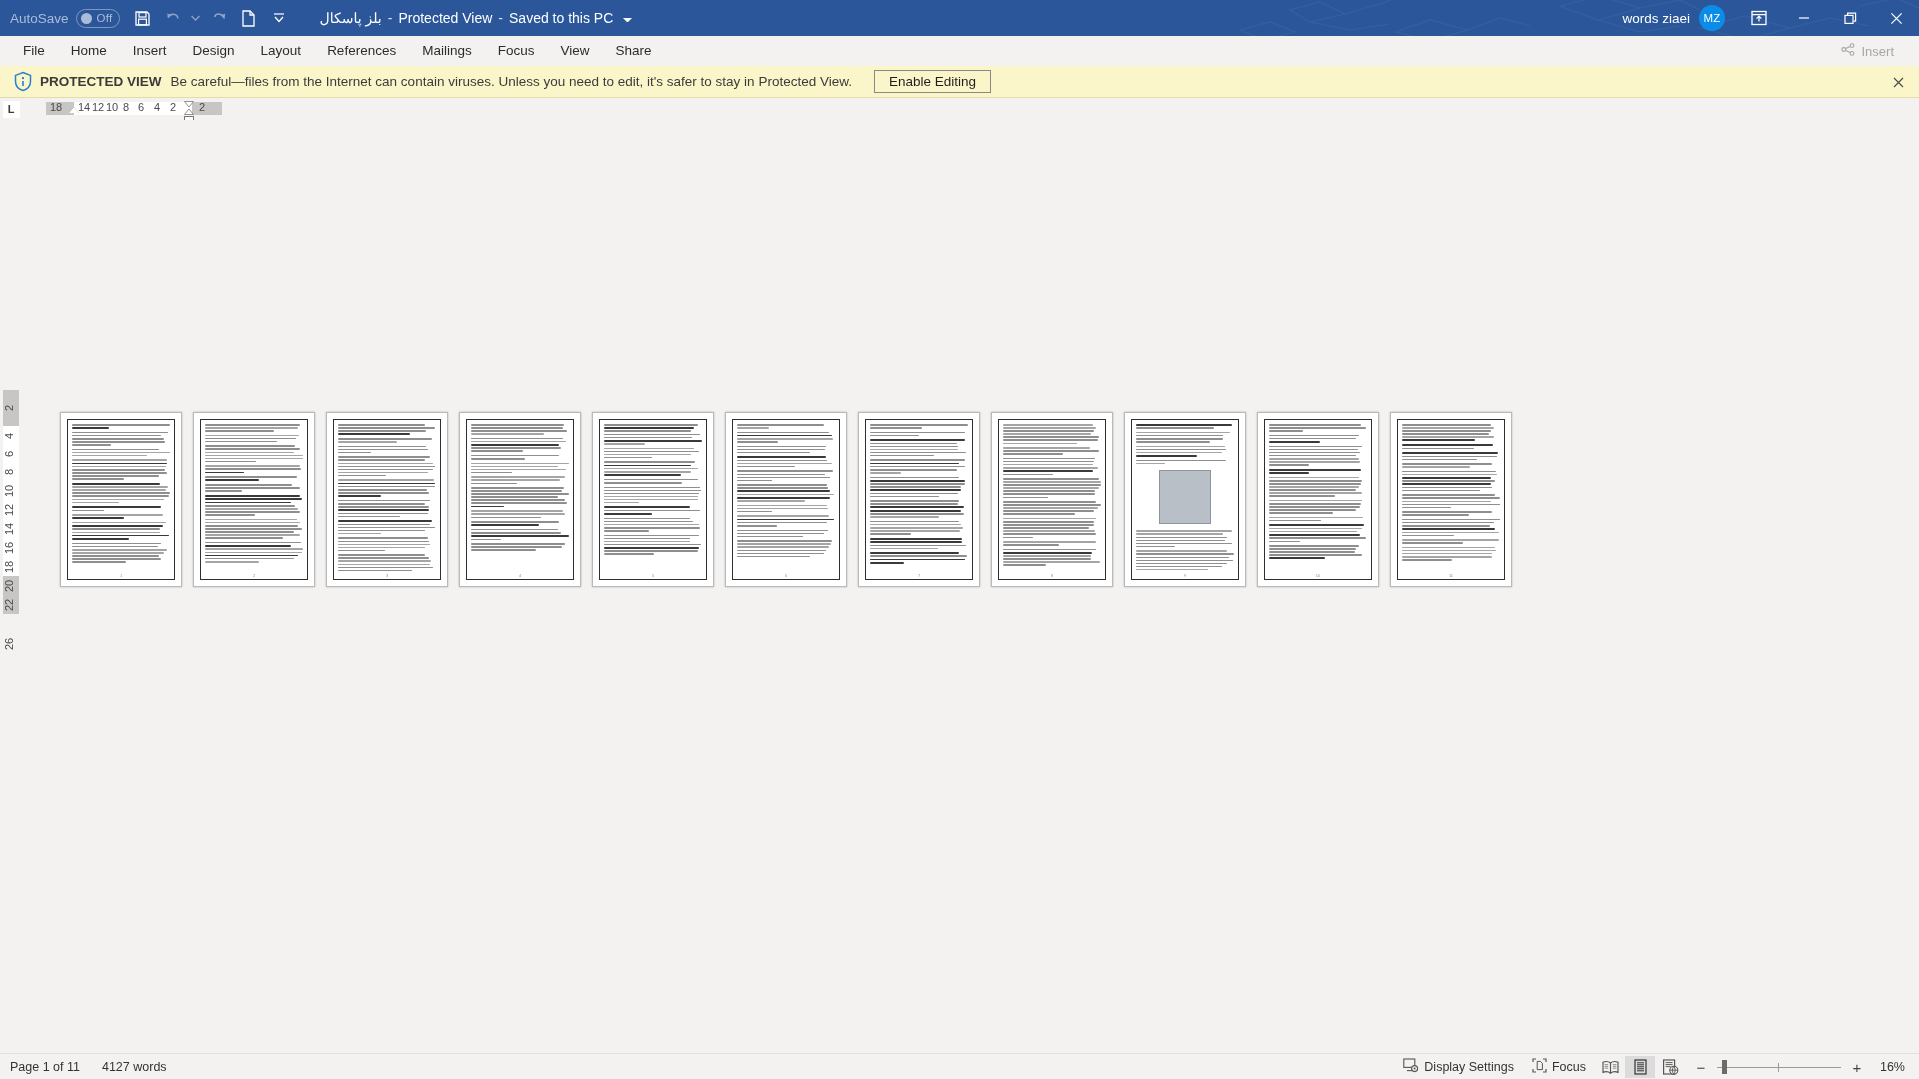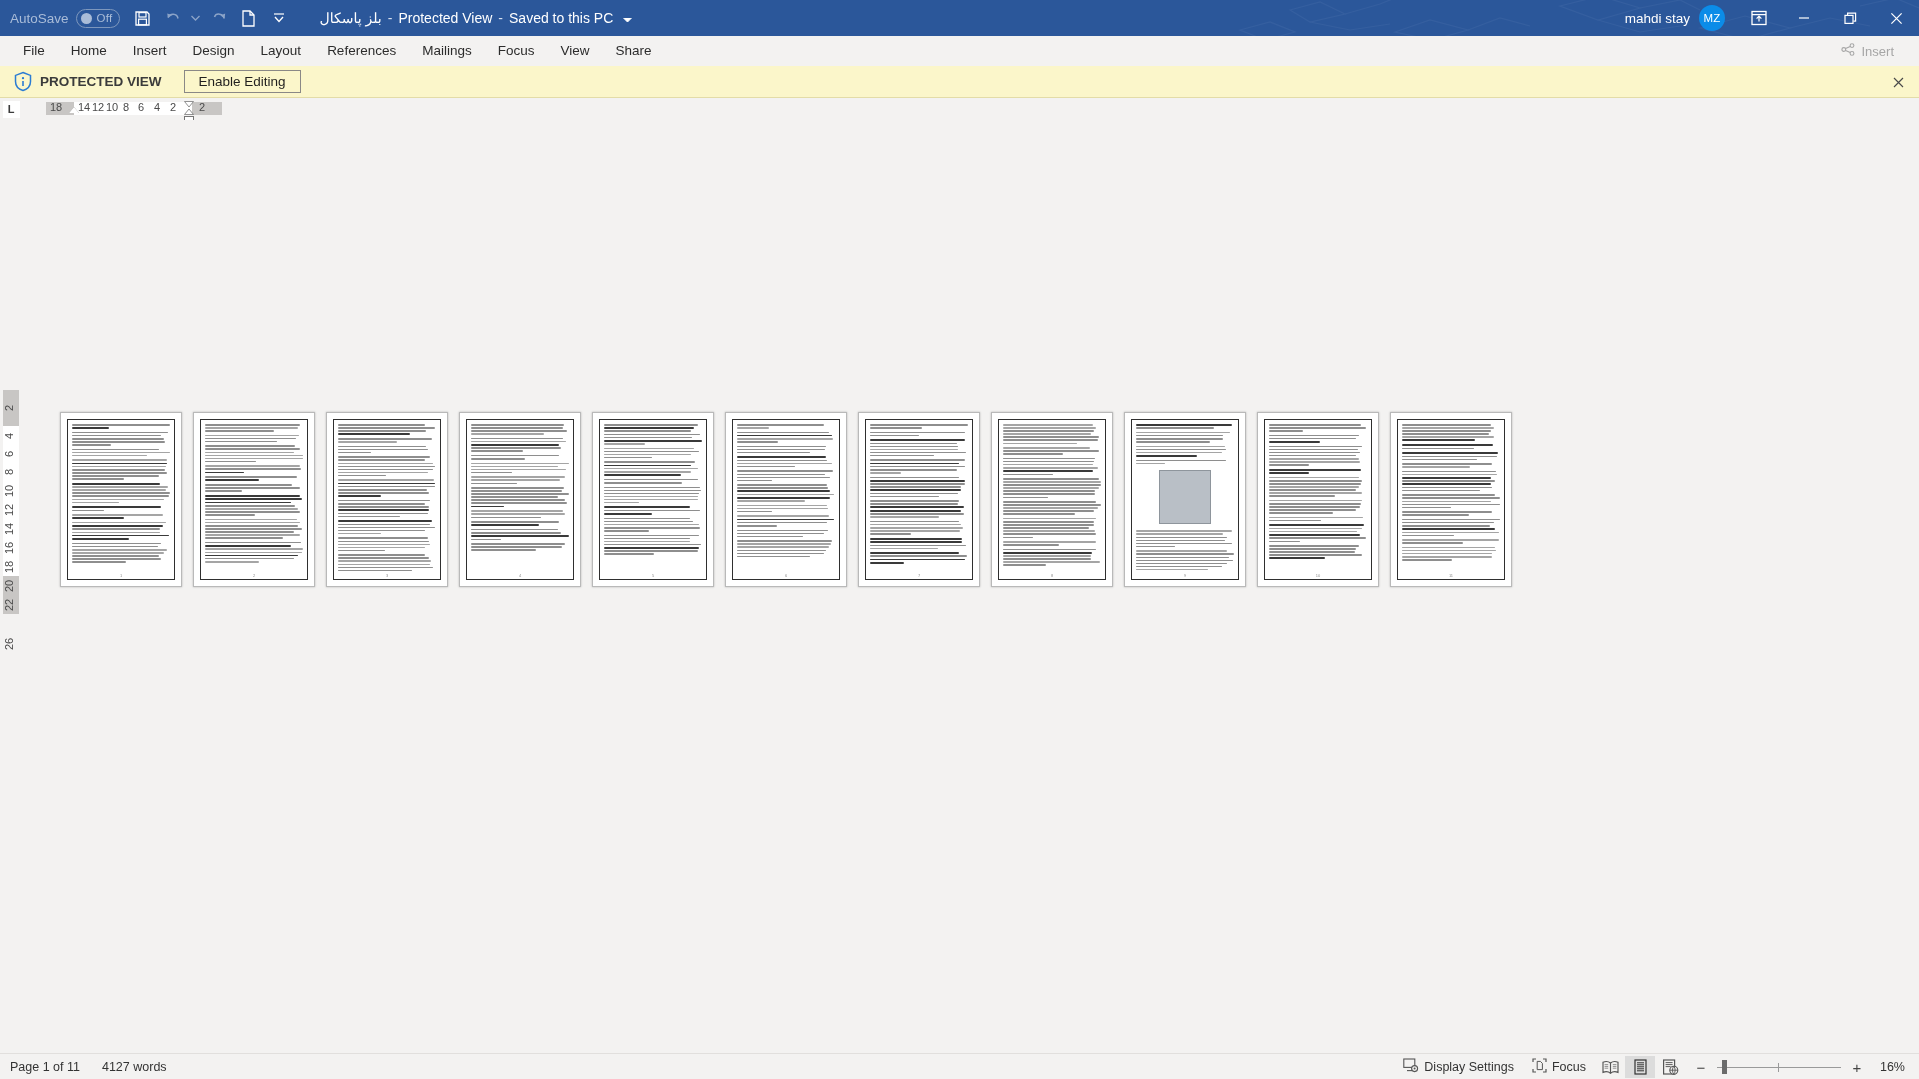--- a/index.html
+++ b/index.html
@@ -265,21 +265,21 @@
       <span class="caret">
         <svg width="9" height="6" viewBox="0 0 9 6">
             <path d="M0.5 1 L4.5 5 L8.5 1" fill="#fff" stroke="#fff" stroke-width="1"></path>
           </svg>
       </span>
     </div>
 
 
     <div class="tb-right">
       <div class="user">
-        <span class="user-name">mahdi stay</span>
+        <span class="user-name">words ziaei</span>
         <span class="avatar">MZ</span>
       </div>
       <div class="ribbon-display">
         <svg width="18" height="16" viewBox="0 0 18 16">
             <rect x="2" y="1.5" width="14" height="13" fill="none" stroke="#fff" stroke-width="1.3"></rect>
             <path d="M2 4.6 H16" stroke="#fff" stroke-width="1.3"></path>
             <path d="M9 11.6 V6.4 M6.6 8.6 L9 6.2 L11.4 8.6" stroke="#fff" stroke-width="1.2" fill="none"></path>
           </svg>
       </div>
       <div class="wbtn">
@@ -328,20 +328,21 @@
 
   <div class="pvbar">
     <span class="pv-icon">
       <svg width="20" height="21" viewBox="0 0 20 21">
           <path d="M10 1.5 L17.5 4.4 V10.5 C17.5 15.2 14 18.3 10 19.5 C6 18.3 2.5 15.2 2.5 10.5 V4.4 Z" fill="none" stroke="#2b7cd3" stroke-width="1.5"></path>
           <circle cx="10" cy="7.2" r="1.15" fill="#2b7cd3"></circle>
           <path d="M10 10 V15" stroke="#2b7cd3" stroke-width="1.6"></path>
         </svg>
     </span>
     <span class="pv-strong">PROTECTED VIEW</span>
+    <span class="pv-text">Be careful—files from the Internet can contain viruses. Unless you need to edit, it's safer to stay in Protected View.</span>
     <div class="pv-enable">Enable Editing</div>
     <div class="pv-close">
       <svg width="11" height="11" viewBox="0 0 11 11">
           <path d="M1 1 L10 10 M10 1 L1 10" stroke="#4a4a4a" stroke-width="1.15"></path>
         </svg>
     </div>
   </div>
 
   <div class="rulerrow">
     <div class="tabstop">

